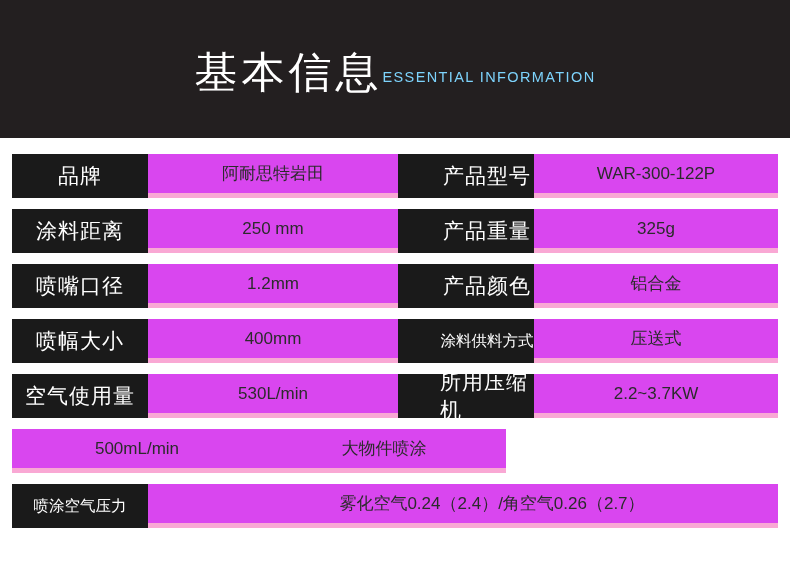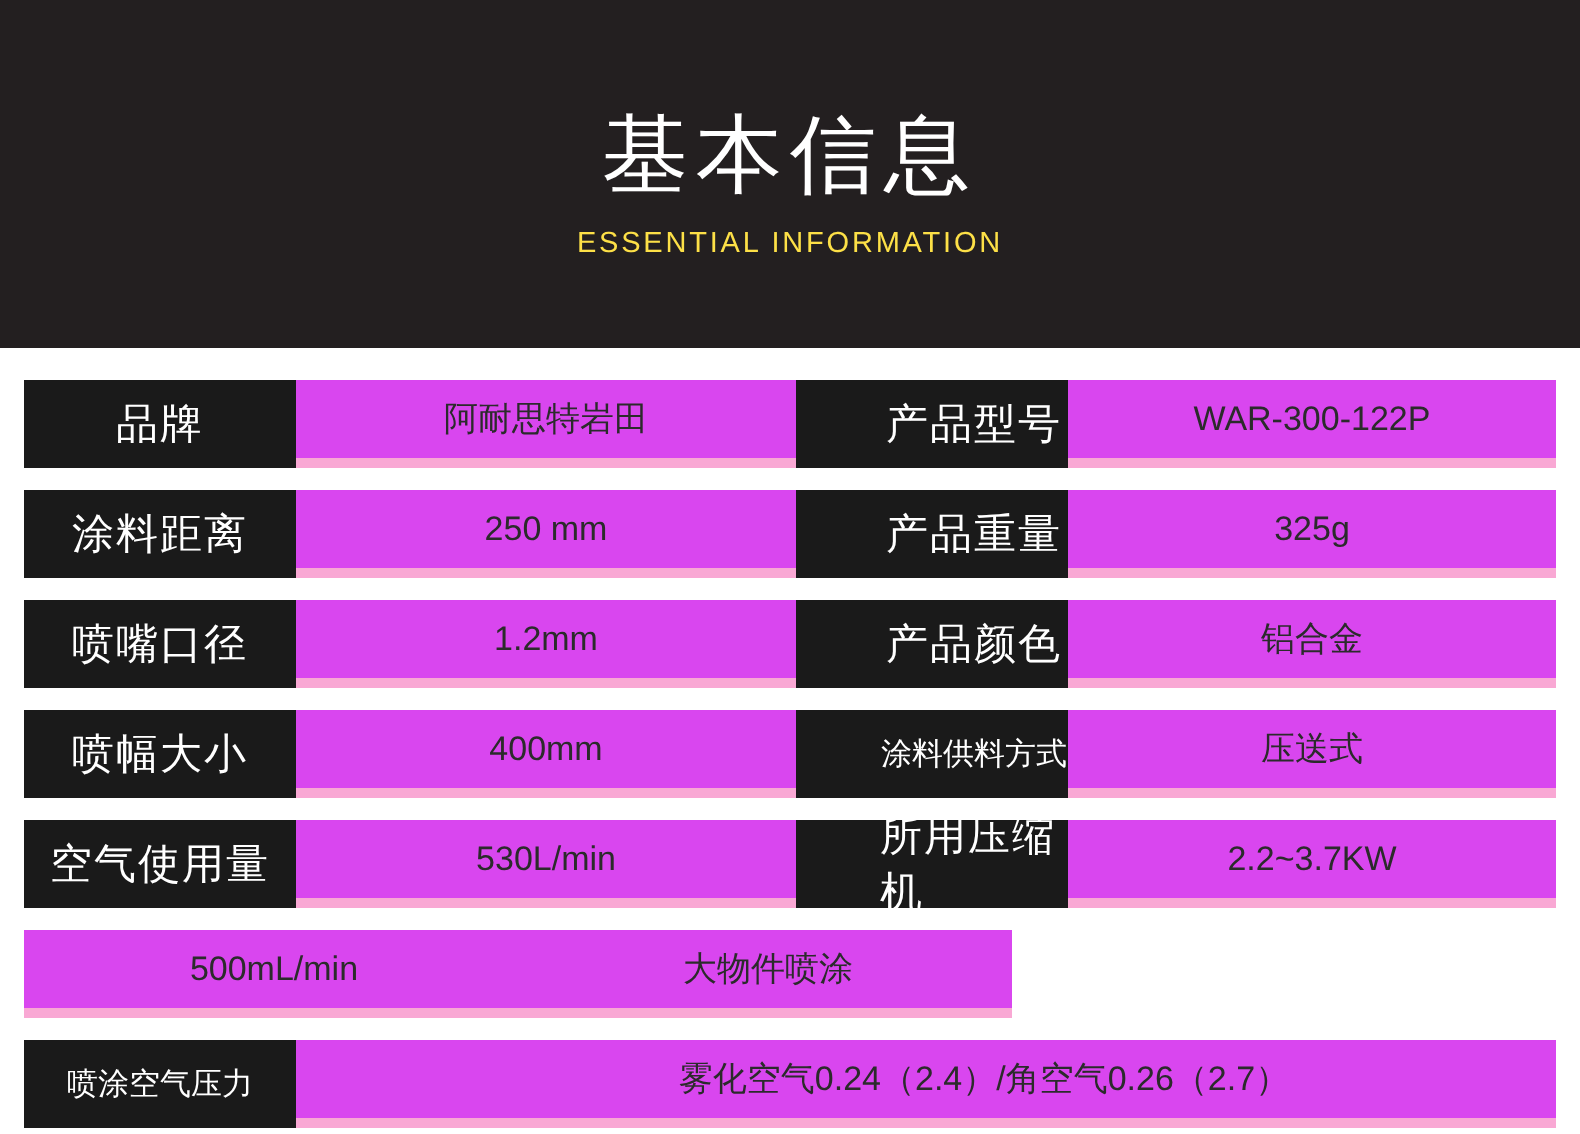--- a/index.html
+++ b/index.html
@@ -12,37 +12,37 @@
   #page {
     position: relative;
     width: 790px;
     height: 567px;
     background: #ffffff;
     overflow: hidden;
   }
   
   .banner {
     width: 790px;
-    height: 174px;
+    height: 138px;
     background: #231f20;
     display: flex;
-    flex-direction: column;
+    flex-direction: row;
     align-items: center;
     justify-content: center;
     padding-top: 8px;
   }
   .banner-title {
     color: #ffffff;
     font-size: 43px;
     letter-spacing: 4px;
     line-height: 1.25;
     font-weight: 400;
   }
   .banner-sub {
-    color: #fde047;
+    color: #7dd3fc;
     font-size: 14.5px;
     letter-spacing: 1.4px;
     margin-top: 8px;
     font-weight: 400;
   }
   
   .spec-table {
     margin: 16px 12px 0 12px;
     width: 766px;
   }

